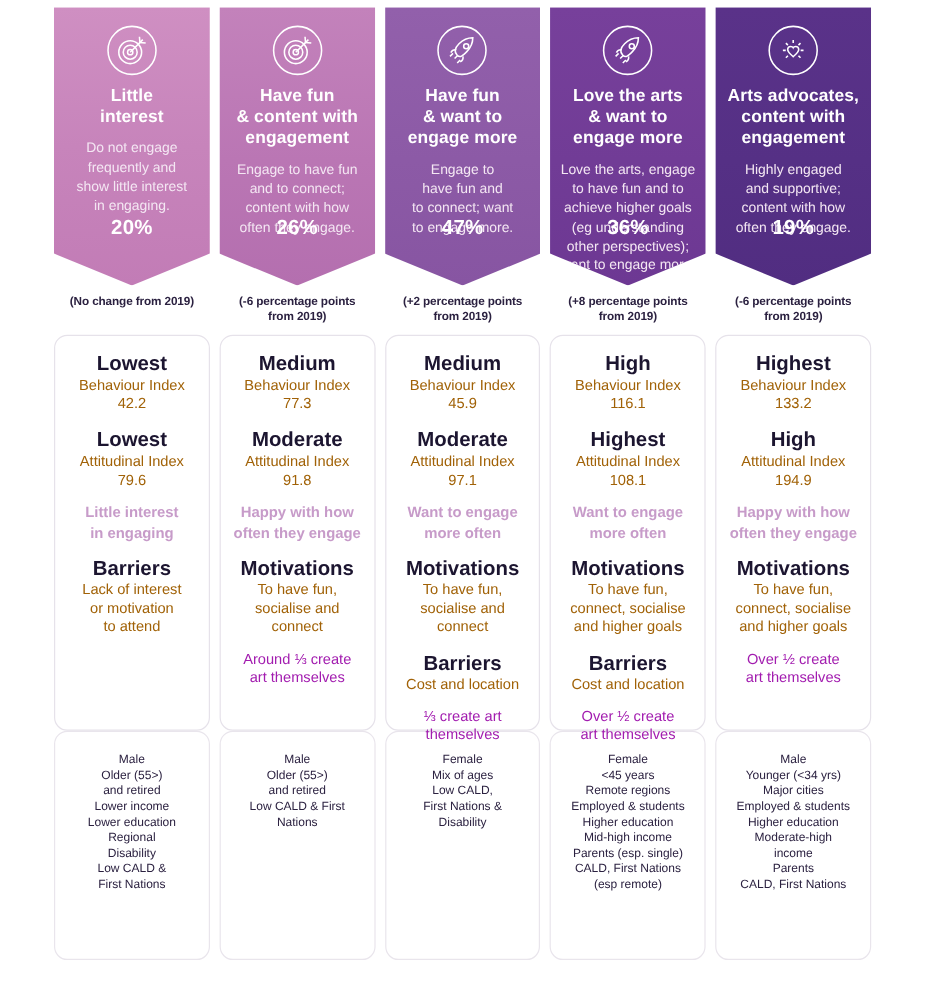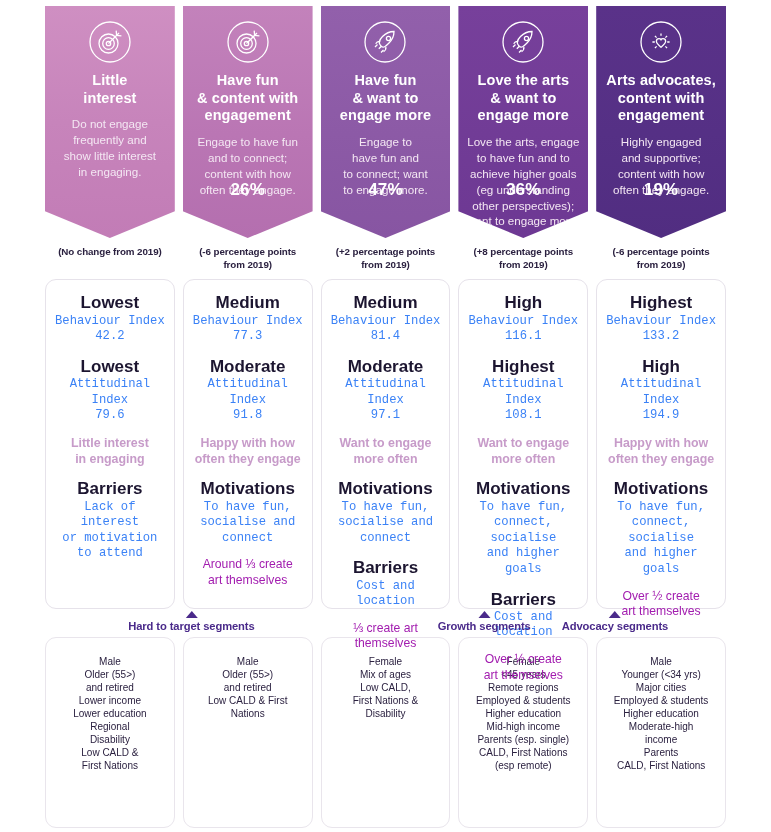--- a/index.html
+++ b/index.html
@@ -106,22 +106,21 @@
   .blk { margin-bottom: 11px; }
   .blk-label {
     font-size: 17px;
     font-weight: bold;
     line-height: 1.25;
     color: #1c1530;
   }
   .blk-text {
     font-size: 12.2px;
     line-height: 1.28;
-    color: #3b82f6;
-    font-family: Liberation Mono, monospace;
+    color: #a16207;
   }
   .accent {
     color: #c79bc9;
     font-size: 12.4px;
     font-weight: bold;
     line-height: 1.3;
     margin-bottom: 11px;
   }
   .spacer { flex: 1 1 auto; }
   .footnote {
@@ -188,20 +187,21 @@
             <path d="M20.5 23.5 L31 13"></path>
             <path d="M28.2 10.6 L28.6 15.4 L33.4 15.8"></path>
           </svg>
         </span>
         <div class="banner-title" style="white-space: pre-line;">Little
 interest</div>
         <div class="banner-desc" style="white-space: pre-line;">Do not engage
 frequently and
 show little interest
 in engaging.</div>
+        <div class="banner-pct">20%</div>
       </div>
       <div class="banner-note" style="white-space: pre-line;">(No change from 2019)</div>
     </div>
 
     <div class="banner-wrap">
       <div class="banner bn1">
         <span class="icon-circle">
           <svg viewBox="0 0 44 44" fill="none" stroke="#ffffff" stroke-width="1.3">
             <circle cx="22" cy="22" r="20"></circle>
             <circle cx="20.5" cy="23.5" r="9.5"></circle>
@@ -343,21 +343,21 @@
       </div>
       <div class="spacer"></div>
       <div class="footnote" style="white-space:pre-line">Around ⅓ create
 art themselves</div>
     </div>
 
     <div class="card">
       <div class="blk">
         <div class="blk-label">Medium</div>
         <div class="blk-text">Behaviour Index</div>
-        <div class="blk-text">81.4</div>
+        <div class="blk-text">45.9</div>
       </div>
       <div class="blk">
         <div class="blk-label">Moderate</div>
         <div class="blk-text">Attitudinal Index</div>
         <div class="blk-text">97.1</div>
       </div>
       <div class="accent" style="white-space:pre-line">Want to engage
 more often</div>
       <div class="blk">
         <div class="blk-label">Motivations</div>
@@ -420,34 +420,20 @@
         <div class="blk-text" style="white-space:pre-line">To have fun,
 connect, socialise
 and higher goals</div>
       </div>
       <div class="spacer"></div>
       <div class="footnote" style="white-space:pre-line">Over ½ create
 art themselves</div>
     </div>
   </div>
 
-  <div class="seg-strip">
-    <div class="seg-group" style="left:21.5%; transform:translateX(-50%);">
-      <div class="seg-arrow"></div>
-      <span>Hard to target segments</span>
-    </div>
-    <div class="seg-group" style="left:64.5%; transform:translateX(-50%);">
-      <div class="seg-arrow"></div>
-      <span>Growth segments</span>
-    </div>
-    <div class="seg-group" style="left:83.7%; transform:translateX(-50%);">
-      <div class="seg-arrow"></div>
-      <span>Advocacy segments</span>
-    </div>
-  </div>
 
   <div class="cols demo-row">
     <div class="demo-card">Male
 Older (55&gt;)
 and retired
 Lower income
 Lower education
 Regional
 Disability
 Low CALD &amp;

